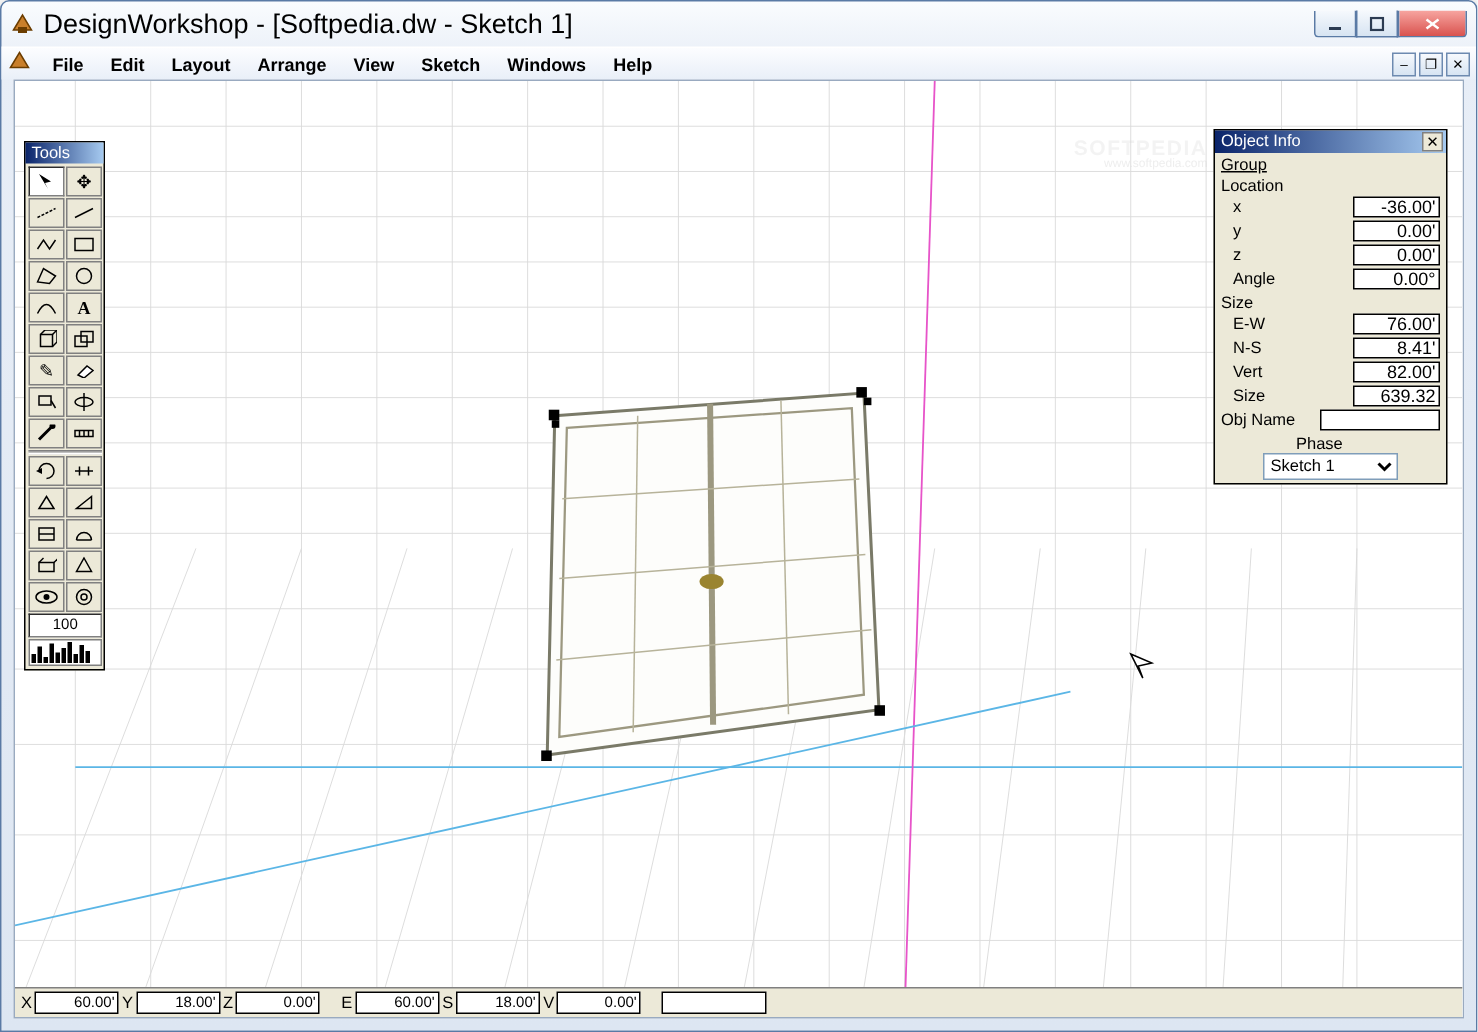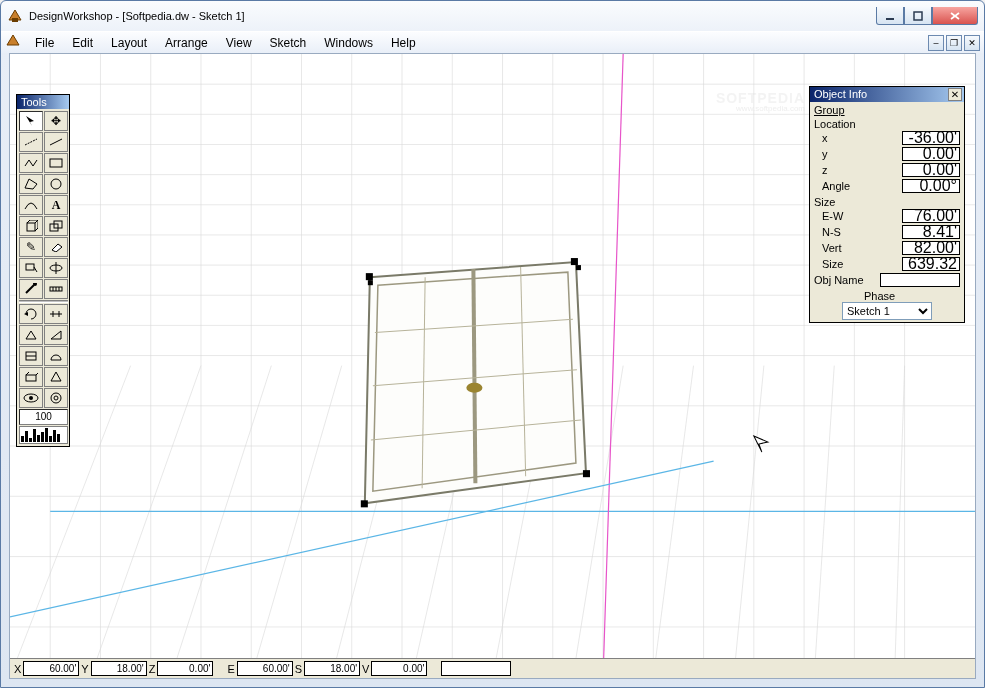--- a/index.html
+++ b/index.html
@@ -1,30 +1,30 @@
 <!DOCTYPE html>
 <html><head>
 <meta charset="utf-8">
 <style>
 * { margin: 0; padding: 0; box-sizing: border-box; font-family: "Segoe UI", Tahoma, sans-serif; }
 body { background: #fff; width: 985px; height: 688px; overflow: hidden; }
 
 .outer-window { width: 985px; height: 688px; background: linear-gradient(180deg,#fafcfe 0%,#e8eef7 6%,#dde6f2 100%); border: 1px solid #5a7aa5; border-radius: 6px 6px 0 0; box-shadow: 0 2px 10px rgba(0,0,0,.3); display: flex; flex-direction: column; }
 
-.titlebar { height: 30px; display: flex; align-items: center; padding: 0 6px; font-size: 11px; color: #000; }
+.titlebar { height: 30px; display: flex; align-items: center; padding: 0 6px; font-size: 18px; color: #000; }
 .titlebar .icon { width: 16px; height: 16px; margin-right: 6px; display:inline-flex; align-items:center; justify-content:center; }
 .titlebar .title { flex: 1; }
 .win-btns { display: flex; gap: 0; }
 .win-btn { width: 28px; height: 18px; border: 1px solid #5a7aa5; border-top: none; display: flex; align-items: center; justify-content: center; font-size: 10px; cursor: default; }
 .win-btn.min { background: linear-gradient(#f6f9fd,#d7e4f2); border-radius: 0 0 0 3px; }
 .win-btn.max { background: linear-gradient(#f6f9fd,#d7e4f2); }
 .win-btn.close { background: linear-gradient(#f7a5a0,#d9534f); color:#fff; border-radius: 0 0 3px 0; width:46px; }
 
 .menubar { height: 22px; display: flex; align-items: center; padding: 0 4px; font-size: 12px; gap: 2px; background: linear-gradient(#fcfdff,#e9eff8); border-top:1px solid #fff; }
-.menubar .mi { padding: 2px 8px; cursor: default; }
+.menubar .mi { padding: 2px 8px; cursor: default; font-weight: bold; }
 .menubar .spacer { flex:1; }
 .mdi-btns { display:flex; gap:2px; }
 .mdi-btn { width:16px; height:16px; border:1px solid #6d8ab0; background:linear-gradient(#f6f9fd,#d7e4f2); font-size:9px; display:flex; align-items:center; justify-content:center; }
 
 .client { flex:1; background:#fff; border-top:1px solid #a9b9ce; position:relative; margin:0 8px 8px 8px; border:1px solid #99aac0; display:flex; }
 
 
 .viewport { flex:1; position:relative; overflow:hidden; background:#fff; }
 .grid3d { position:absolute; inset:0; }
 
@@ -41,21 +41,21 @@
 
 
 .objinfo { position:absolute; right:10px; top:32px; width:156px; background:#ece9d8; border:1px solid #000; font-size:11px; }
 .objinfo .titlebar2 { display:flex; align-items:flex-start; background:linear-gradient(90deg,#0a246a,#a6caf0); color:#fff; padding:1px 2px 1px 4px; }
 .objinfo .titlebar2 .t { flex:1; }
 .objinfo .closex { width:14px; height:13px; background:#ece9d8; border:1px solid #808080; color:#000; font-size:10px; display:flex; align-items:center; justify-content:center; }
 .objinfo .section { padding:2px 4px 0 4px; }
 .objinfo .u { text-decoration:underline; }
 .objinfo .row { display:flex; align-items:center; padding:0 4px; height:16px; }
 .objinfo .row .lbl { flex:1; padding-left:8px; }
-.objinfo .val { width:58px; height:14px; background:#fff; border:1px solid #000; font-size:16px; text-align:right; padding:0 2px; line-height:12px; }
+.objinfo .val { width:58px; height:14px; background:#fff; border:1px solid #000; font-size:12px; text-align:right; padding:0 2px; line-height:12px; }
 .objinfo select { width:90px; height:18px; font-size:11px; background:#fff; border:1px solid #7f9db9; }
 .objinfo .rowpad { display:flex; align-items:center; padding:2px 4px;flex-direction:column; }
 .objinfo .rowpad .lbl2 { width:46px; }
 
 
 .statusbar { position:absolute; left:0; right:0; bottom:0; height:20px; background:#ece9d8; border-top:1px solid #808080; display:flex; align-items:center; font-size:11px; padding:0 4px; gap:2px; }
 .statusbar .slabel { font-weight:normal; }
 .statusbar .sval { width:56px; height:15px; background:#fff; border:1px solid #000; text-align:right; padding:0 2px; font-size:10px; line-height:13px;}
 .statusbar .svalw { width:70px; }
 .statusbar .gap { width:10px; }

